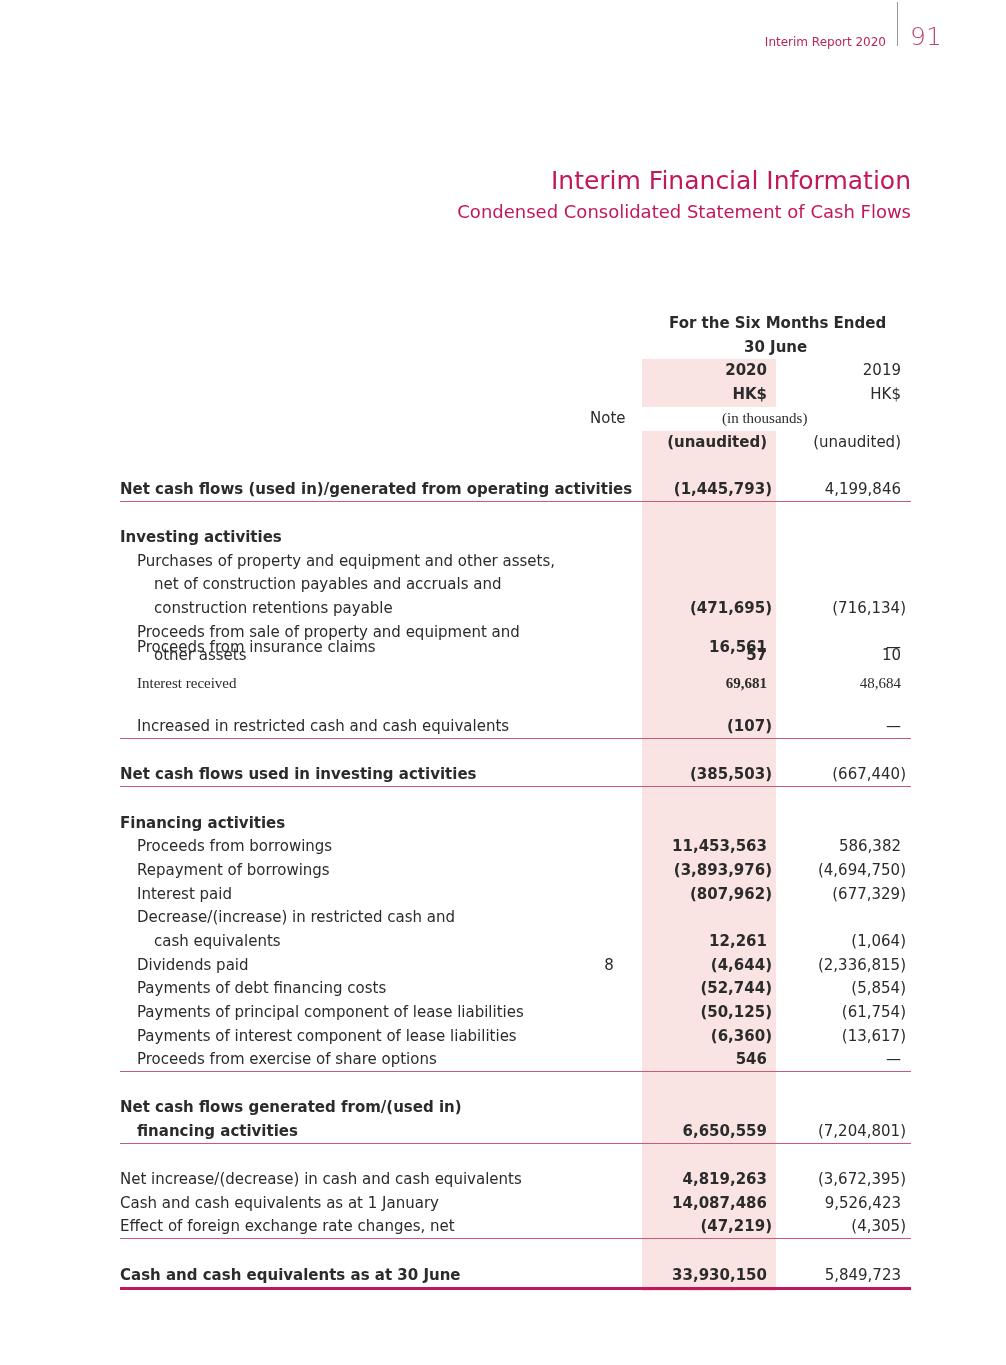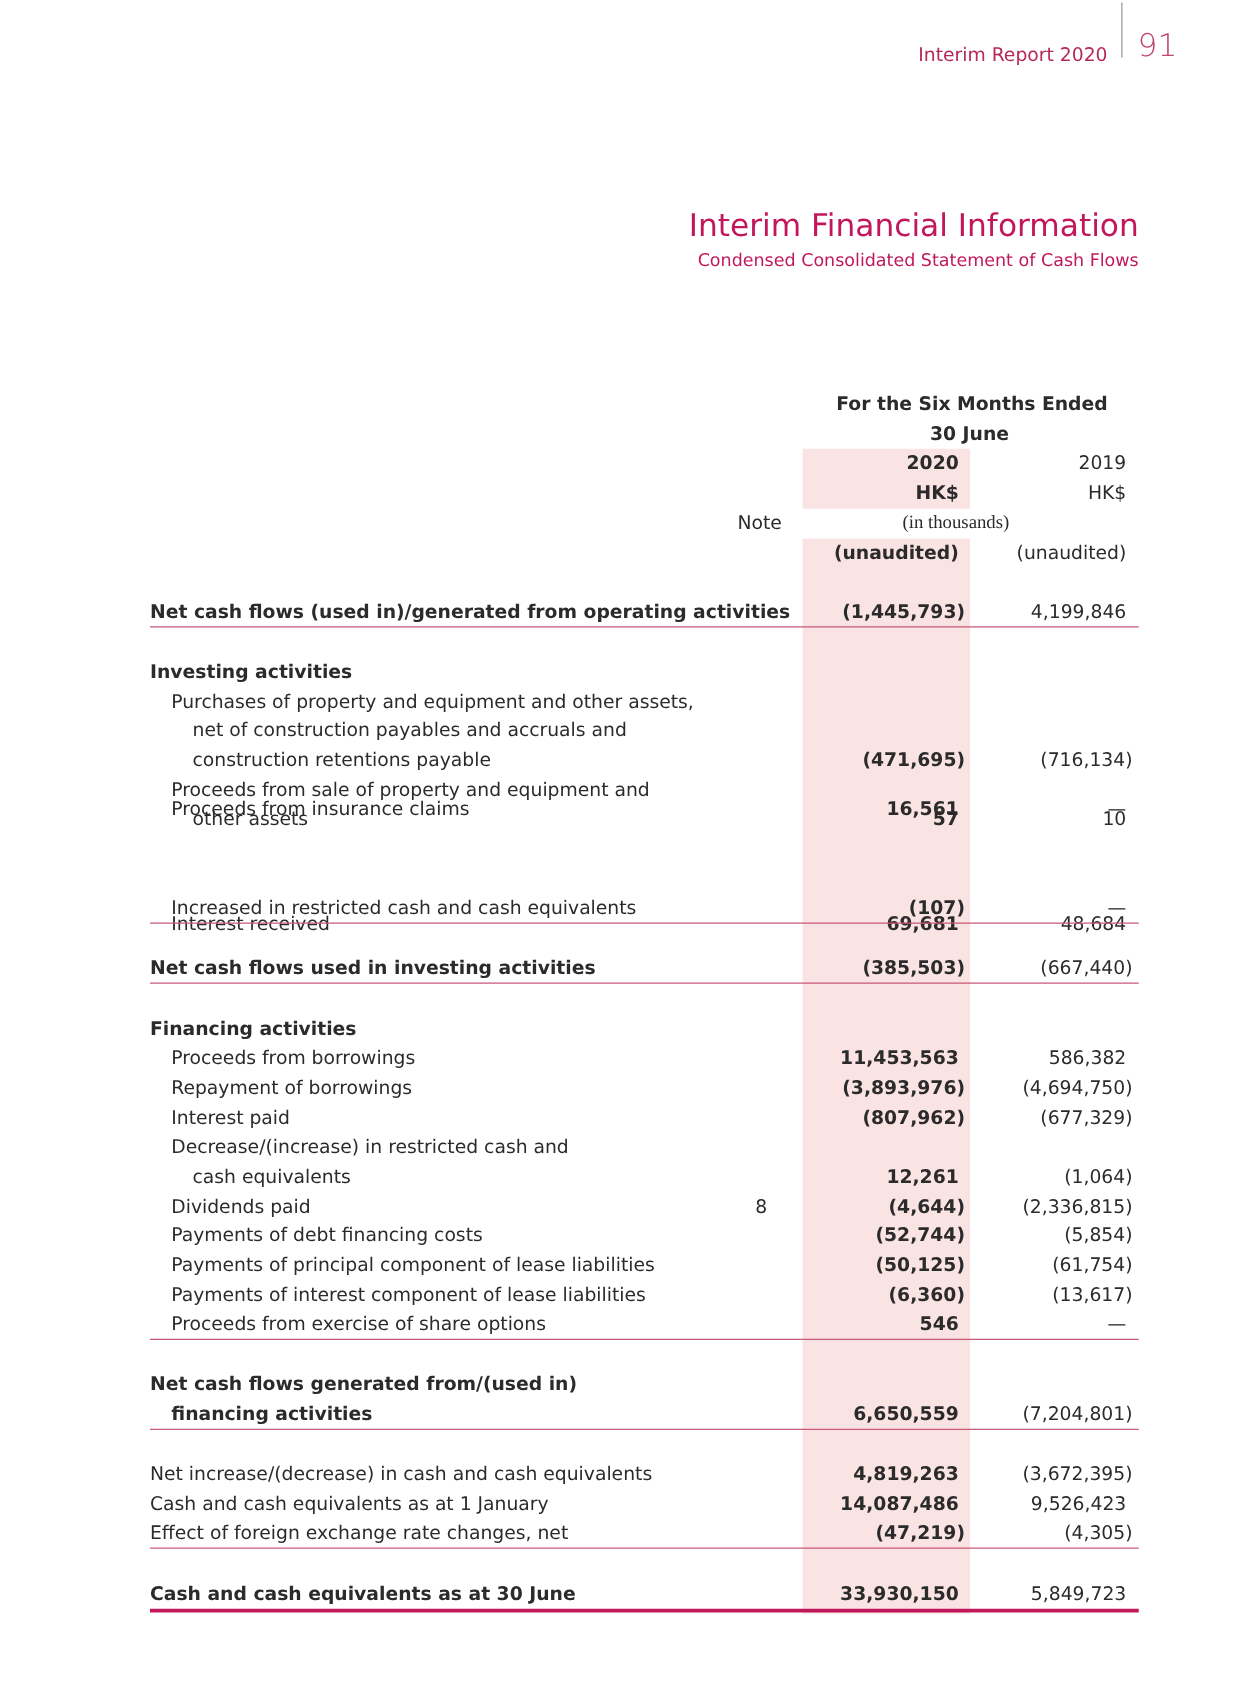--- a/index.html
+++ b/index.html
@@ -1,22 +1,22 @@
 <!DOCTYPE html>
 <html><head>
 <meta charset="utf-8">
 <style>
   html, body { margin:0; padding:0; background:#fff; }
   body { width:1006px; height:1365px; position:relative; overflow:hidden;
          font-family:"DejaVu Sans", sans-serif; color:#2b2b2b; }
-  .hdr-report { position:absolute; top:35px; right:120px; font-size:15px; color:#b5285a; }
+  .hdr-report { position:absolute; top:35px; right:120px; font-size:12px; color:#b5285a; }
   .hdr-rule { position:absolute; top:2px; left:897px; width:1px; height:44px; background:#999; }
   .hdr-page { position:absolute; top:22px; left:910px; font-size:25px; color:#c0446b; font-weight:300; }
   .title { position:absolute; top:166px; right:95px; font-size:25px; color:#c2185b; }
-  .subtitle { position:absolute; top:201px; right:95px; font-size:14px; color:#c2185b; }
+  .subtitle { position:absolute; top:201px; right:95px; font-size:18px; color:#c2185b; }
 
   .shade { position:absolute; left:642px; width:134px; background:#f9e3e3; }
   .row { position:absolute; left:120px; width:791px; height:23px; font-size:15px; line-height:23px; }
   .row .label { position:absolute; left:0; white-space:nowrap; }
   .row .label.i1 { left:17px; }
   .row .label.i2 { left:34px; }
   .row .note { position:absolute; left:484px; width:10px; text-align:center; }
   .row .v20 { position:absolute; right:139px; text-align:center; font-weight:bold; }
   .row .v20.np { right:144px; }
   .row .v19 { position:absolute; right:5px; text-align:left; }
@@ -81,21 +81,21 @@
     <div class="row" style="top: 644px;">
       <span class="label i2">other assets</span>
       <span class="v20 np">57</span>
       <span class="v19 np">10</span>
     </div>
     <div class="row" style="top: 636px;">
       <span class="label i1">Proceeds from insurance claims</span>
       <span class="v20 np">16,561</span>
       <span class="v19 np">—</span>
     </div>
-    <div class="row" style="top: 728px;">
+    <div class="row" style="top: 672px; font-family: Liberation Serif, serif;">
       <span class="label i1">Interest received</span>
       <span class="v20 np">69,681</span>
       <span class="v19 np">48,684</span>
     </div>
     <div class="row" style="top: 715px;">
       <span class="label i1">Increased in restricted cash and cash equivalents</span>
       <span class="v20">(107)</span>
       <span class="v19 np">—</span>
     </div>
     <div class="rule" style="top: 738px;"></div>

